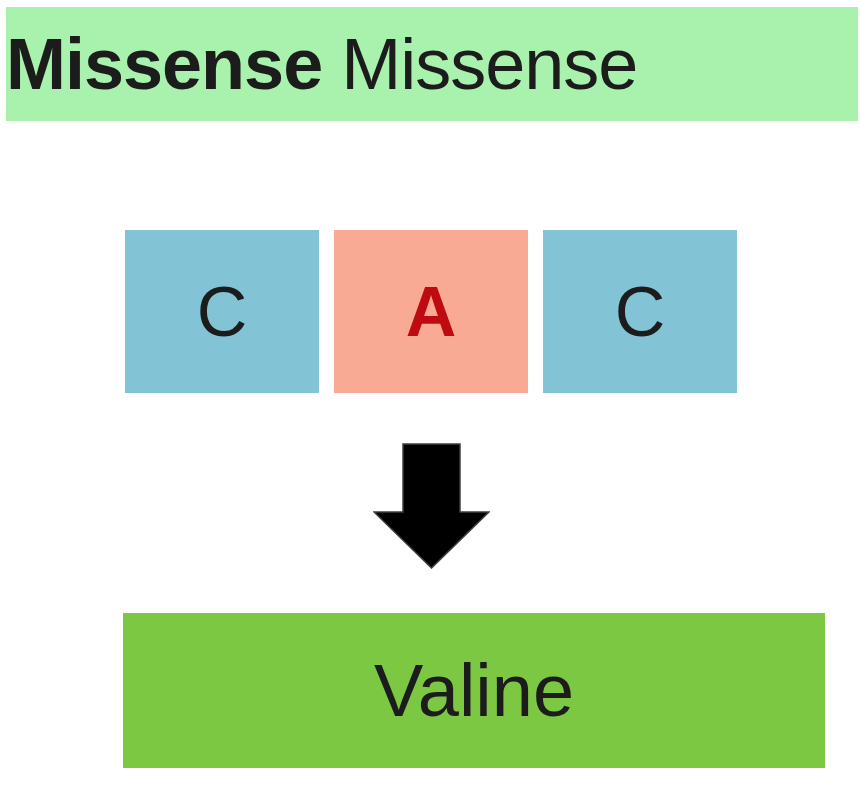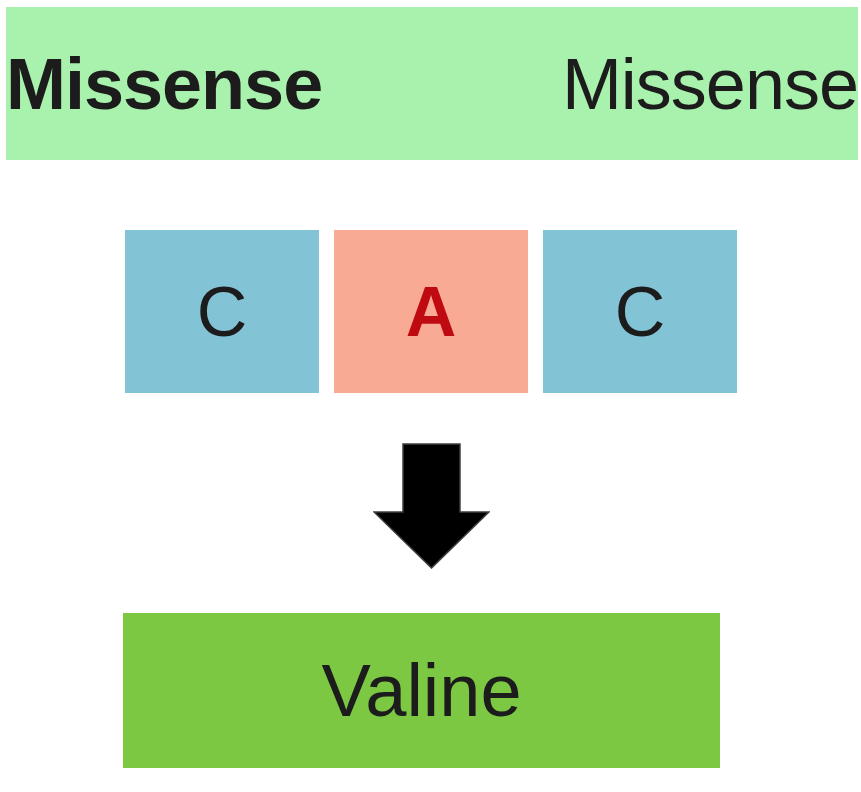--- a/index.html
+++ b/index.html
@@ -14,24 +14,24 @@
     background: #ffffff;
     overflow: hidden;
     font-family: "Liberation Sans", "DejaVu Sans", sans-serif;
     color: #1c1c1c;
   }
   .banner {
     position: absolute;
     left: 6px;
     top: 7px;
     width: 852px;
-    height: 153px;
+    height: 114px;
     display: flex;
     align-items: center;
-    justify-content: space-between;
+    justify-content: flex-start;
     font-size: 72px;
     letter-spacing: -1px;
     white-space: pre;
   }
   .banner .em { font-weight: 700; }
   .banner .rest { font-weight: 400; }
 
   .codon-row {
     position: absolute;
     left: 125px;
@@ -57,21 +57,21 @@
     top: 443px;
     width: 117px;
     height: 126px;
   }
   .arrow-wrap svg { display: block; width: 100%; height: 100%; }
 
   .result-box {
     position: absolute;
     left: 123px;
     top: 613px;
-    width: 597px;
+    width: 702px;
     height: 155px;
     display: flex;
     align-items: center;
     justify-content: center;
     font-size: 74px;
     font-weight: 400;
   }
 </style>
 </head>
 <body>

